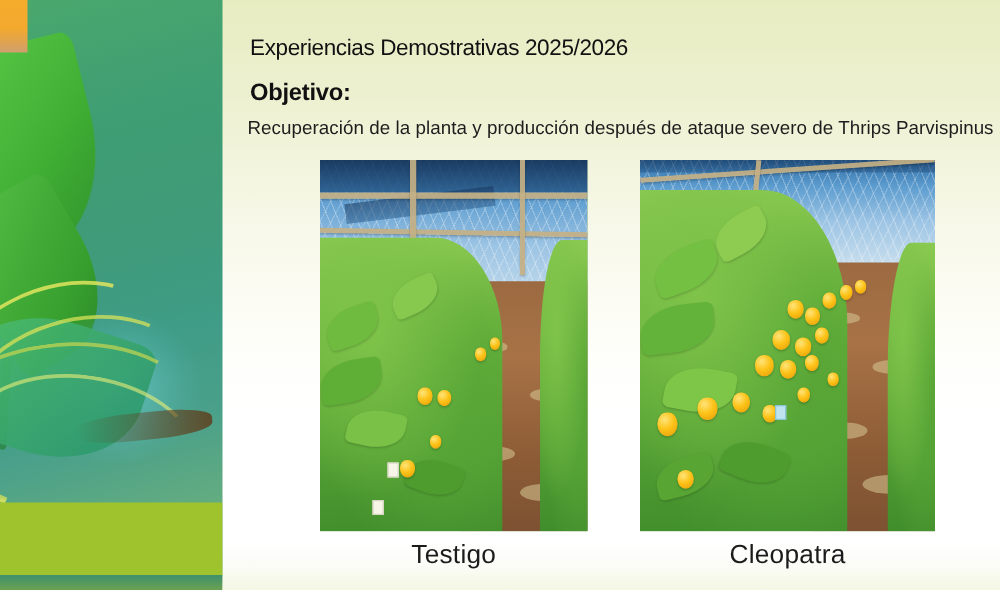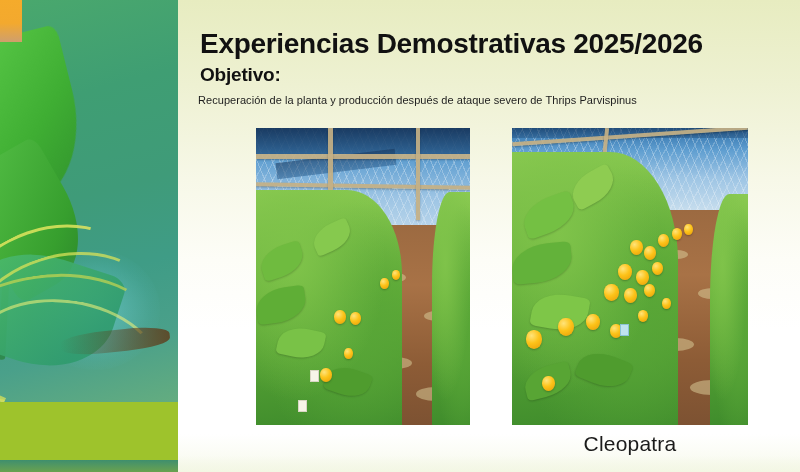--- a/index.html
+++ b/index.html
@@ -139,34 +139,34 @@
   }
   .band-shadow {
     position:absolute; left:0; bottom:0;
     width:178px; height:12px;
     background:linear-gradient(180deg,#3f8f6e,#6aa24f);
   }
 
   
   .title {
     position:absolute; left:200px; top:28px;
-    font-size:28px; font-weight:bold;
+    font-size:18px; font-weight:normal;
     color:#111111;
     letter-spacing:-0.3px;
     white-space:nowrap;
   }
   .objective {
     position:absolute; left:200px; top:64px;
     font-size:19px; font-weight:bold;
     color:#111111;
     letter-spacing:-0.2px;
   }
   .subtitle {
     position:absolute; left:198px; top:94px;
-    font-size:11px;
+    font-size:15px;
     color:#1d1d1d;
     letter-spacing:0.05px;
     white-space:nowrap;
   }
 
   
   .photo {
     position:absolute;
     overflow:hidden;
     background:#8fae6a;
@@ -363,16 +363,17 @@
     <div class="pepper" style="left:74px;top:186px;width:14px;height:16px;"></div>
     <div class="pepper" style="left:14px;top:202px;width:16px;height:19px;"></div>
     <div class="pepper" style="left:98px;top:196px;width:12px;height:14px;"></div>
     <div class="pepper" style="left:126px;top:182px;width:10px;height:12px;"></div>
     <div class="pepper" style="left:150px;top:170px;width:9px;height:11px;"></div>
     <div class="pepper" style="left:30px;top:248px;width:13px;height:15px;"></div>
 
     <div class="tag" style="left:108px;top:196px;background:#bfe3ef;border-color:#8bc4d6;"></div>
   </div>
 
+  <div class="caption cap-left">Testigo</div>
   <div class="caption cap-right">Cleopatra</div>
 
   <div class="bottom-tint"></div>
 </div>
 
 </body></html>

